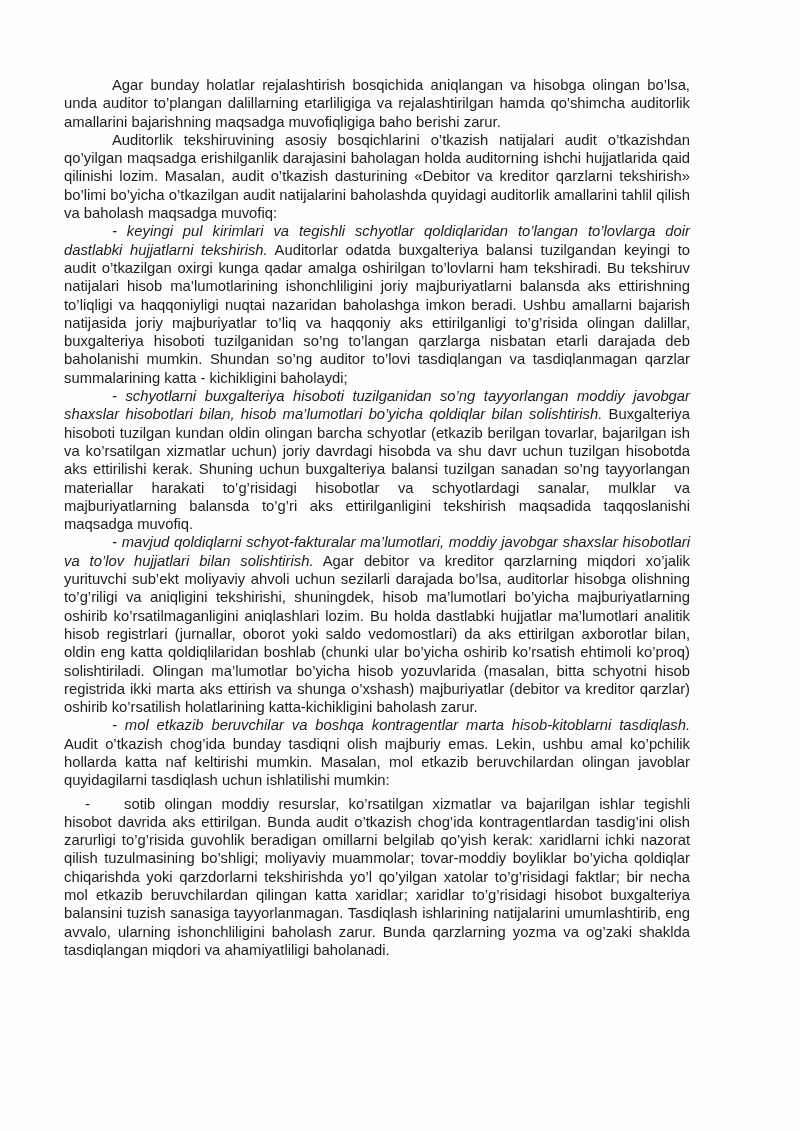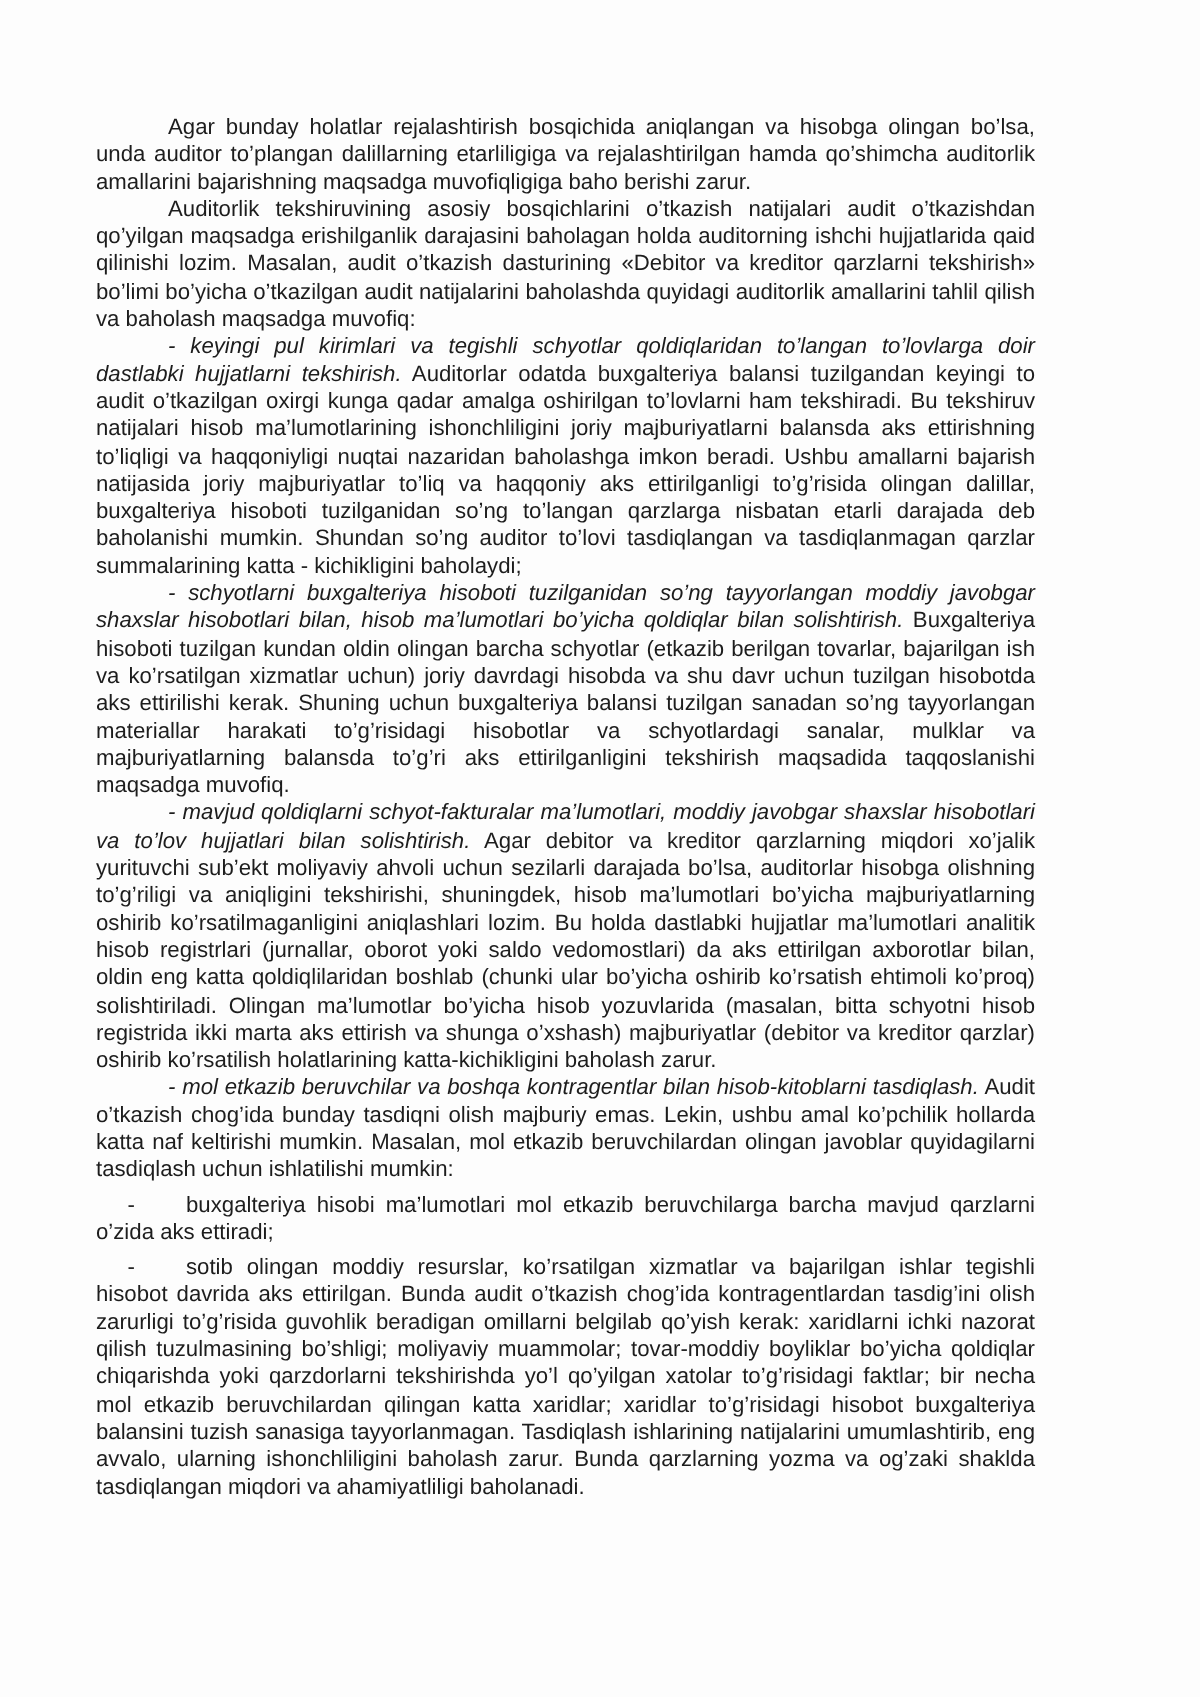--- a/index.html
+++ b/index.html
@@ -43,16 +43,15 @@
 </style>
 </head>
 <body>
 
 <main class="page" id="doc-root" style="background: rgb(253, 253, 253); color: rgb(29, 29, 29);">
     <p class="indent"><span class="rg">Agar bunday holatlar rejalashtirish bosqichida aniqlangan va hisobga olingan bo’lsa, unda auditor to’plangan dalillarning etarliligiga va rejalashtirilgan hamda qo’shimcha auditorlik amallarini bajarishning maqsadga muvofiqligiga baho berishi zarur.</span></p>
     <p class="indent"><span class="rg">Auditorlik tekshiruvining asosiy bosqichlarini o’tkazish natijalari audit o’tkazishdan qo’yilgan maqsadga erishilganlik darajasini baholagan holda auditorning ishchi hujjatlarida qaid qilinishi lozim. Masalan, audit o’tkazish dasturining «Debitor va kreditor qarzlarni tekshirish» bo’limi bo’yicha o’tkazilgan audit natijalarini baholashda quyidagi auditorlik amallarini tahlil qilish va baholash maqsadga muvofiq:</span></p>
     <p class="indent"><span class="it">- keyingi pul kirimlari va tegishli schyotlar qoldiqlaridan to’langan to’lovlarga doir dastlabki hujjatlarni tekshirish.</span><span class="rg"> Auditorlar odatda buxgalteriya balansi tuzilgandan keyingi to audit o’tkazilgan oxirgi kunga qadar amalga oshirilgan to’lovlarni ham tekshiradi. Bu tekshiruv natijalari hisob ma’lumotlarining ishonchliligini joriy majburiyatlarni balansda aks ettirishning to’liqligi va haqqoniyligi nuqtai nazaridan baholashga imkon beradi. Ushbu amallarni bajarish natijasida joriy majburiyatlar to’liq va haqqoniy aks ettirilganligi to’g’risida olingan dalillar, buxgalteriya hisoboti tuzilganidan so’ng to’langan qarzlarga nisbatan etarli darajada deb baholanishi mumkin. Shundan so’ng auditor to’lovi tasdiqlangan va tasdiqlanmagan qarzlar summalarining katta - kichikligini baholaydi;</span></p>
     <p class="indent"><span class="it">- schyotlarni buxgalteriya hisoboti tuzilganidan so’ng tayyorlangan moddiy javobgar shaxslar hisobotlari bilan, hisob ma’lumotlari bo’yicha qoldiqlar bilan solishtirish.</span><span class="rg"> Buxgalteriya hisoboti tuzilgan kundan oldin olingan barcha schyotlar (etkazib berilgan tovarlar, bajarilgan ish va ko’rsatilgan xizmatlar uchun) joriy davrdagi hisobda va shu davr uchun tuzilgan hisobotda aks ettirilishi kerak. Shuning uchun buxgalteriya balansi tuzilgan sanadan so’ng tayyorlangan materiallar harakati to’g’risidagi hisobotlar va schyotlardagi sanalar, mulklar va majburiyatlarning balansda to’g’ri aks ettirilganligini tekshirish maqsadida taqqoslanishi maqsadga muvofiq.</span></p>
     <p class="indent"><span class="it">- mavjud qoldiqlarni schyot-fakturalar ma’lumotlari, moddiy javobgar shaxslar hisobotlari va to’lov hujjatlari bilan solishtirish.</span><span class="rg"> Agar debitor va kreditor qarzlarning miqdori xo’jalik yurituvchi sub’ekt moliyaviy ahvoli uchun sezilarli darajada bo’lsa, auditorlar hisobga olishning to’g’riligi va aniqligini tekshirishi, shuningdek, hisob ma’lumotlari bo’yicha majburiyatlarning oshirib ko’rsatilmaganligini aniqlashlari lozim. Bu holda dastlabki hujjatlar ma’lumotlari analitik hisob registrlari (jurnallar, oborot yoki saldo vedomostlari) da aks ettirilgan axborotlar bilan, oldin eng katta qoldiqlilaridan boshlab (chunki ular bo’yicha oshirib ko’rsatish ehtimoli ko’proq) solishtiriladi. Olingan ma’lumotlar bo’yicha hisob yozuvlarida (masalan, bitta schyotni hisob registrida ikki marta aks ettirish va shunga o’xshash) majburiyatlar (debitor va kreditor qarzlar) oshirib ko’rsatilish holatlarining katta-kichikligini baholash zarur.</span></p>
-    <p class="indent"><span class="it">- mol etkazib beruvchilar va boshqa kontragentlar bilan hisob-kitoblarni tasdiqlash.</span><span class="rg"> Audit o’tkazish chog’ida bunday tasdiqni olish majburiy emas. Lekin, ushbu amal ko’pchilik hollarda katta naf keltirishi mumkin. Masalan, mol etkazib beruvchilardan olingan javoblar quyidagilarni tasdiqlash uchun ishlatilishi mumkin:</span></p>
-    <p class="bullet"><span class="dash">-</span><span class="rg">buxgalteriya hisobi ma’lumotlari mol etkazib beruvchilarga barcha mavjud qarzlarni o’zida aks ettiradi;</span></p>
+    <p class="indent"><span class="it">- mol etkazib beruvchilar va boshqa kontragentlar marta hisob-kitoblarni tasdiqlash.</span><span class="rg"> Audit o’tkazish chog’ida bunday tasdiqni olish majburiy emas. Lekin, ushbu amal ko’pchilik hollarda katta naf keltirishi mumkin. Masalan, mol etkazib beruvchilardan olingan javoblar quyidagilarni tasdiqlash uchun ishlatilishi mumkin:</span></p>
     <p class="bullet"><span class="dash">-</span><span class="rg">sotib olingan moddiy resurslar, ko’rsatilgan xizmatlar va bajarilgan ishlar tegishli hisobot davrida aks ettirilgan. Bunda audit o’tkazish chog’ida kontragentlardan tasdig’ini olish zarurligi to’g’risida guvohlik beradigan omillarni belgilab qo’yish kerak: xaridlarni ichki nazorat qilish tuzulmasining bo’shligi; moliyaviy muammolar; tovar-moddiy boyliklar bo’yicha qoldiqlar chiqarishda yoki qarzdorlarni tekshirishda yo’l qo’yilgan xatolar to’g’risidagi faktlar; bir necha mol etkazib beruvchilardan qilingan katta xaridlar; xaridlar to’g’risidagi hisobot buxgalteriya balansini tuzish sanasiga tayyorlanmagan. Tasdiqlash ishlarining natijalarini umumlashtirib, eng avvalo, ularning ishonchliligini baholash zarur. Bunda qarzlarning yozma va og’zaki shaklda tasdiqlangan miqdori va ahamiyatliligi baholanadi.</span></p>
   </main>
 
 </body></html>

